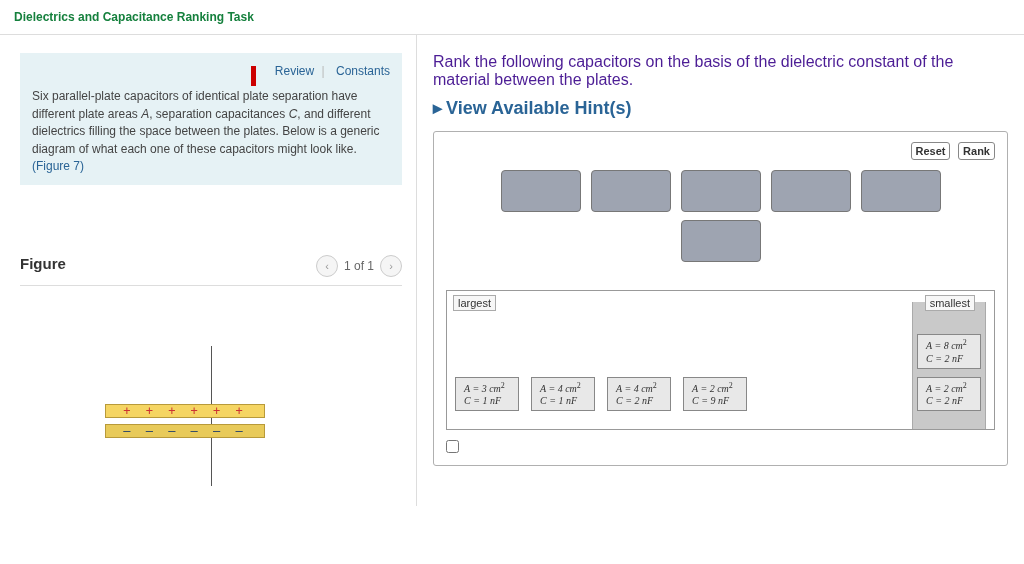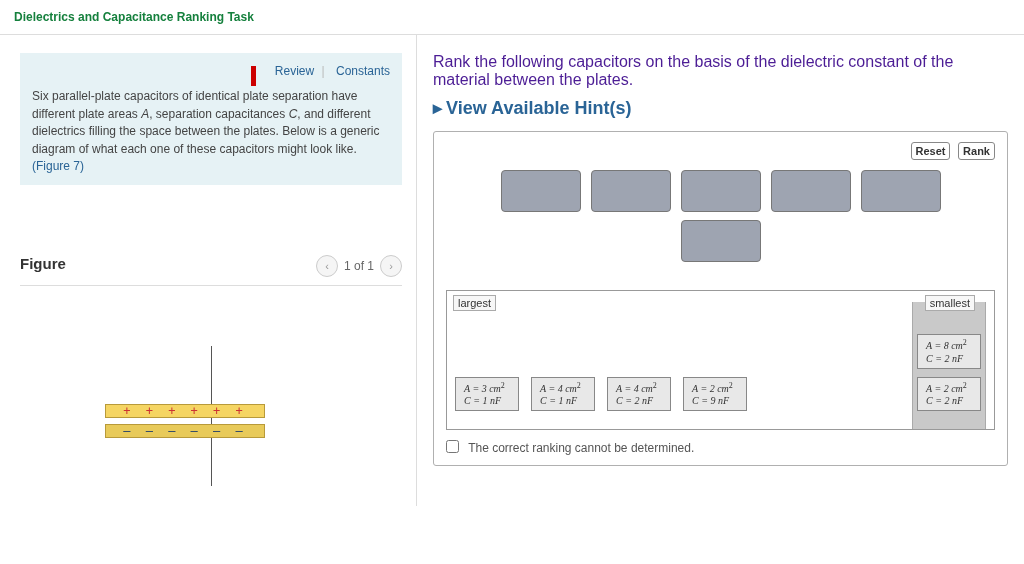--- a/index.html
+++ b/index.html
@@ -132,17 +132,16 @@
           </div>
           <div class="rank-tile">
             <span class="i">A = 2 cm</span><span class="sup">2</span><br>
             <span class="i">C = 2 nF</span>
           </div>
         </div>
       </div>
 
       <div class="cannot-row">
         <input type="checkbox" style="">
-        <span>The correct ranking cannot be determined.</span>
       </div>
     </div>
   </div>
 </div>
 
 </body></html>

